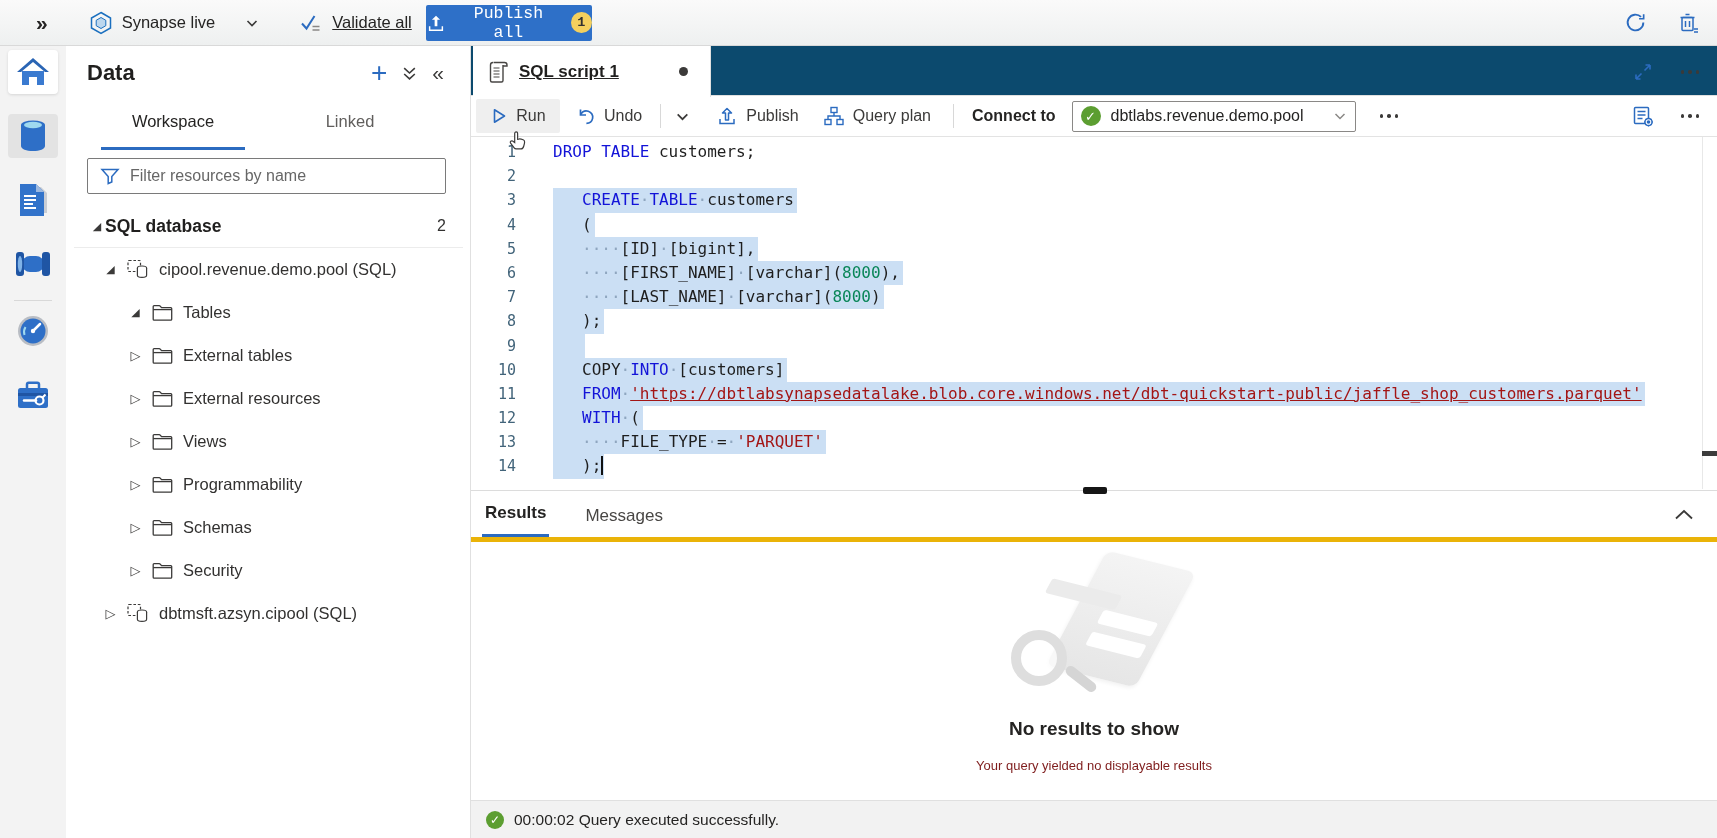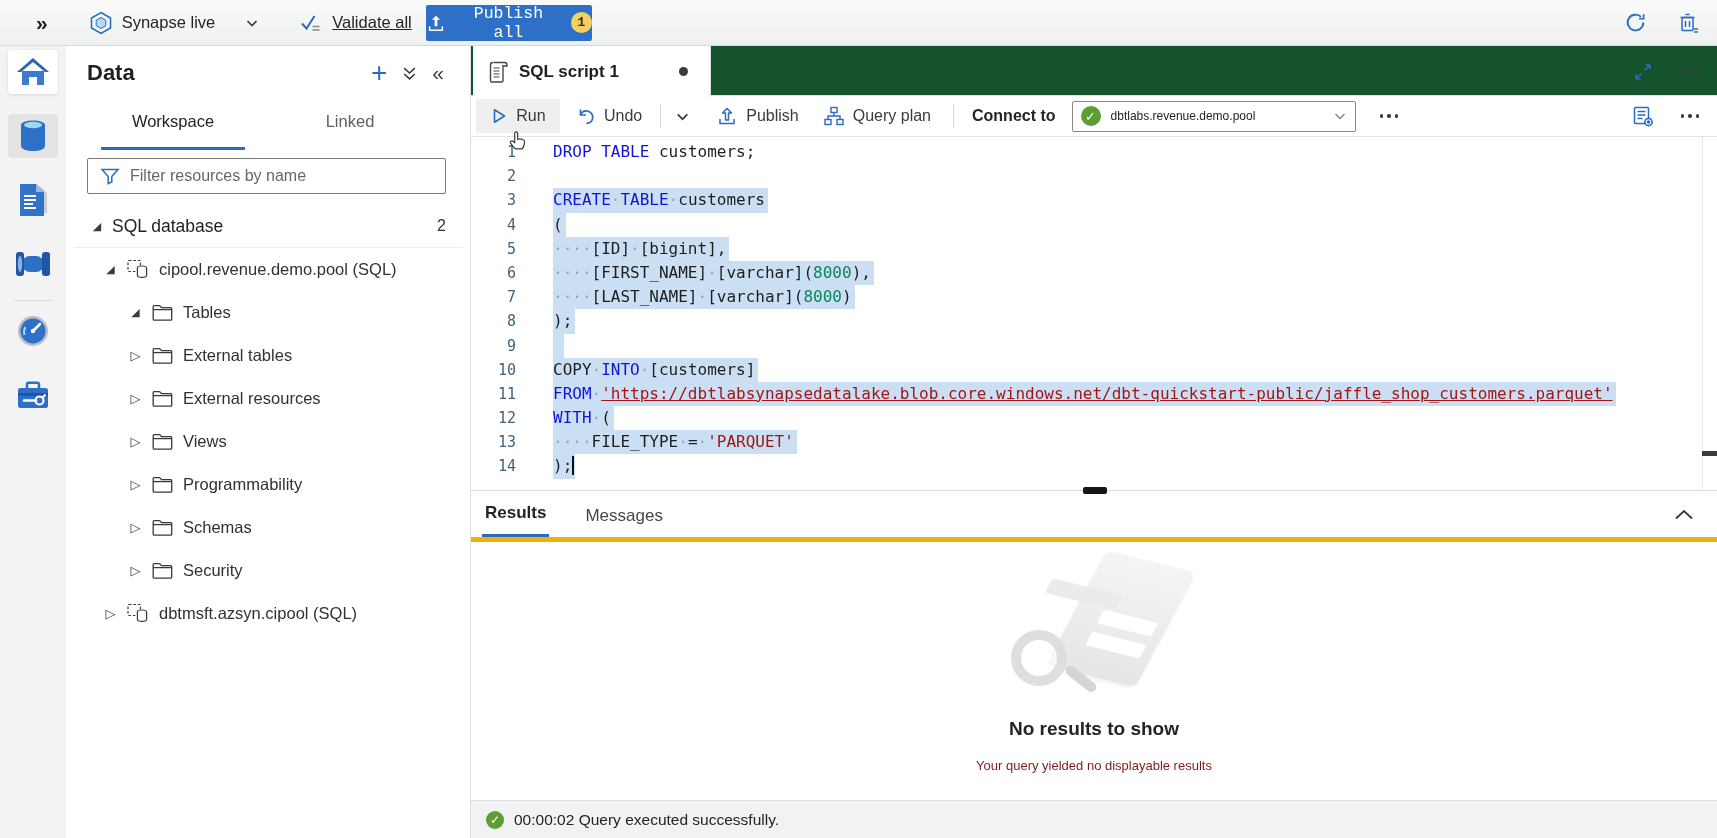--- a/index.html
+++ b/index.html
@@ -45,70 +45,70 @@
   .dp-tab.sel { color:#252423; border-bottom:3px solid #2b6bc0; width:144px; }
   .dp-tab.other { margin-left:60px; width:90px; }
   .filter-box { position:absolute; left:21px; top:112px; width:359px; height:36px; border:1px solid #7a7a7a;
     border-radius:2px; display:flex; align-items:center; background:#fff; }
   .filter-box .funnel { margin:0 10px 0 12px; display:flex; }
   .filter-input { border:none; outline:none; flex:1; font-size:16px; color:#323130; font-family:inherit; }
   .filter-input::placeholder { color:#666; }
   .tree-header { position:absolute; left:0; top:159px; width:100%; height:42px; display:flex; align-items:center;
     padding-left:23px; cursor:pointer; }
   .tree-header .tri { width:16px; font-size:12px; color:#3b3a39; }
-  .tree-header-label { margin-left:7px; font-size:17.5px; font-weight:400; color:#201f1e; }
+  .tree-header-label { font-size:17.5px; font-weight:700; color:#201f1e; }
   .tree-count { position:absolute; right:24px; font-size:16px; color:#323130; }
   .tree-divider { position:absolute; left:8px; top:201px; width:389px; height:1px; background:#ececec; }
   .tree-items { position:absolute; left:0; top:202px; width:100%; }
   .tree-row { height:43px; display:flex; align-items:center; cursor:pointer; }
   .tree-row.lvl1 { padding-left:37px; }
   .tree-row.lvl2 { padding-left:62px; }
   .tri { display:inline-block; width:15px; text-align:center; color:#3b3a39; }
   .tri.exp { font-size:11px; }
   .tri.col { font-size:13px; }
   .tree-ic { margin-left:9px; display:flex; align-items:center; }
   .tree-label { margin-left:10px; font-size:16.5px; color:#323130; white-space:nowrap; }
 
   
   .main { position:absolute; left:471px; top:46px; width:1246px; height:792px; display:flex; flex-direction:column; }
 
-  .tabrow { height:50px; background:#14532d; border-bottom:1px solid #e0e0e0; display:flex; position:relative; }
+  .tabrow { height:50px; background:#0c4a6e; border-bottom:1px solid #e0e0e0; display:flex; position:relative;text-decoration:underline; }
   .doc-tab { margin-left:2px; width:238px; height:51px; background:#fff; border-right:1px solid #e0e0e0;
     display:flex; align-items:center; padding-left:14px; z-index:2; cursor:pointer; }
   .doc-tab-label { margin-left:9px; font-size:17px; font-weight:bold; color:#201f1e; }
   .dirty-dot { margin-left:auto; margin-right:22px; width:9px; height:9px; border-radius:50%; background:#3b3a39; }
   .tabrow-right { position:absolute; right:18px; top:16px; display:flex; align-items:center; gap:28px; }
   .dots { display:flex; gap:4px; cursor:pointer; }
   .dots i { width:3.5px; height:3.5px; border-radius:50%; background:#3b3a39; }
 
   .toolbar { height:41px; background:#fff; border-bottom:1px solid #e3e3e3; display:flex; align-items:center;
     padding-left:5px; position:relative; }
   .run-btn { width:84px; height:34px; background:#efefef; border:none; border-radius:2px; display:flex;
     align-items:center; justify-content:center; gap:8px; font-size:16px; color:#3b3a39; font-family:inherit; cursor:pointer; }
   .tb-btn { display:flex; align-items:center; gap:8px; background:none; border:none; font-size:16px; color:#3b3a39;
     font-family:inherit; cursor:pointer; }
   .tb-sep { width:1px; height:24px; background:#d8d8d8; }
   .connect-label { font-size:16px; font-weight:600; color:#252423; }
   .pool-dropdown { width:284px; height:31px; border:1px solid #8a8886; border-radius:2px; background:#fff;
     display:flex; align-items:center; cursor:pointer; }
   .check-circle { width:20px; height:20px; border-radius:50%; background:#5c9e31; color:#fff; font-size:13px;
     display:flex; align-items:center; justify-content:center; margin-left:8px; flex:none; }
-  .pool-name { margin-left:10px; font-size:12px; color:#252423; flex:1; white-space:nowrap; overflow:hidden; }
+  .pool-name { margin-left:10px; font-size:16px; color:#252423; flex:1; white-space:nowrap; overflow:hidden; }
   .dd-chevron { margin-right:8px; display:flex; }
   .toolbar-right { margin-left:auto; display:flex; align-items:center; gap:26px; margin-right:18px; }
 
   
   .editor { height:352px; position:relative; background:#fff; display:flex; overflow:hidden; }
   .gutter { width:69px; padding:3px 24px 0 0; text-align:right; flex:none; }
   .ln { height:24.2px; line-height:24.2px; font-family:"DejaVu Sans Mono", monospace; font-size:15px; color:#42647a; }
   .code-area { flex:1; padding:3px 0 0 13px; overflow:hidden; }
   .code-line { height:24.2px; line-height:24.2px; white-space:pre; font-family:"DejaVu Sans Mono", monospace;
     font-size:16px; color:#1e1e1e; cursor:text; }
   .lc { display:inline-block; height:100%; }
-  .lc.sel { background:#cbdff4; box-shadow:3px 0 0 #cbdff4; }
+  .lc.sel { background:#cbdff4; box-shadow:3px 0 0 #cbdff4;padding-left:29px; }
   .lc.sel.empty { width:8px; }
   .tok-kw { color:#1313d8; }
   .tok-str { color:#a31515; }
   .tok-num { color:#098658; }
   .tok-pl { color:#1e1e1e; }
   .tok-ws { color:#8fa6bf; }
   .tok-link { text-decoration:underline; }
   .caret { display:inline-block; width:2px; height:19px; background:#111; vertical-align:-4px; }
   .ed-scroll { position:absolute; right:0; top:0; width:15px; height:100%; border-left:1px solid #e8e8e8; }
   .ed-thumb { position:absolute; right:0; top:314px; width:15px; height:5px; background:#3c3c3c; cursor:pointer; }

